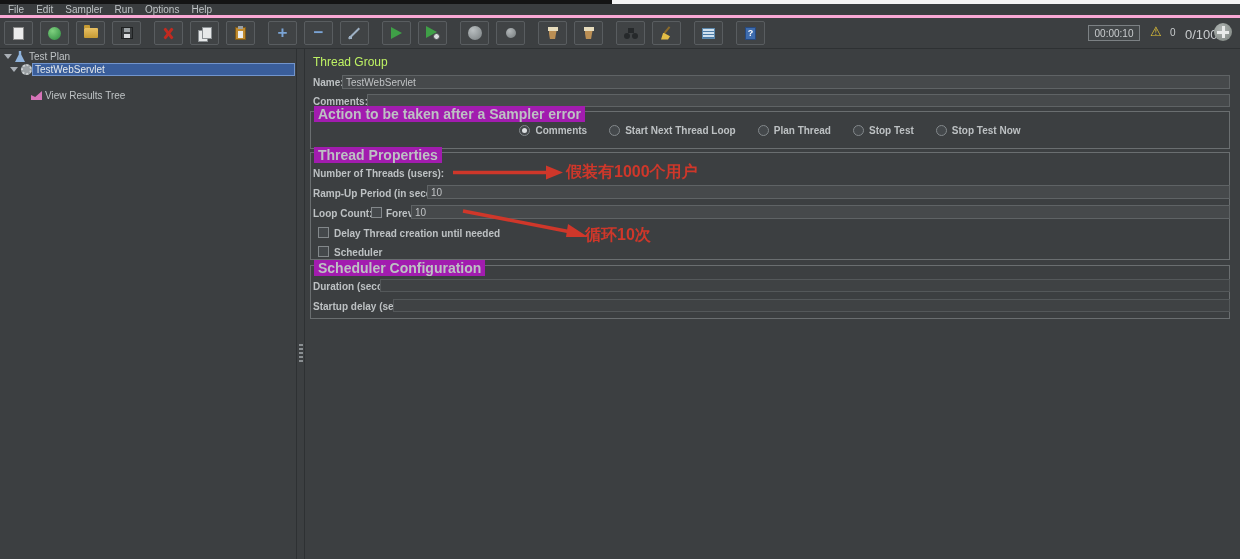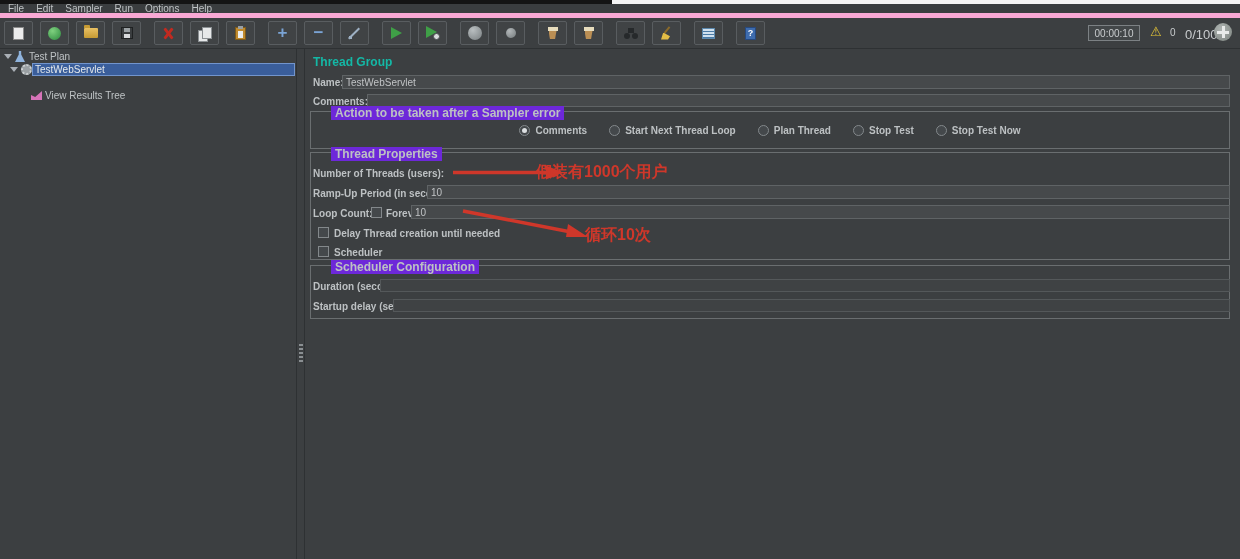--- a/index.html
+++ b/index.html
@@ -6,21 +6,21 @@
   html,body { width:1240px; height:559px; overflow:hidden; background:#3c3f41;
     font-family:"Liberation Sans", sans-serif; }
   #app { position:relative; width:1240px; height:559px; background:#3c3f41; }
 
   
   .edge-black { position:absolute; left:0; top:0; width:612px; height:4px; background:#141414; }
   .edge-white { position:absolute; left:612px; top:0; width:628px; height:4px; background:#f4f4f4; }
 
   
   .menubar { position:absolute; left:0; top:4px; width:1240px; height:14px; background:#3a3d3f;
-    display:flex; align-items:center; gap:12px; padding-left:8px; border-bottom:5px solid #f9a8d4; }
+    display:flex; align-items:center; gap:12px; padding-left:8px; border-bottom:3px solid #f9a8d4; }
   .menu-item { font-size:10px; color:#bfc3c5; cursor:default; }
 
   
   .toolbar { position:absolute; left:0; top:18px; width:1240px; height:31px; background:#3c3f41;
     border-bottom:1px solid #2e3133; display:flex; align-items:center; gap:13px; padding-left:4px; }
   .tbg { display:flex; gap:7px; }
   .tbtn { width:29px; height:24px; border:1px solid #595d60; border-radius:2px; background:#404345;
     display:flex; align-items:center; justify-content:center; position:relative; cursor:default; }
 
   .ic-page { width:11px; height:13px; background:#ececec; border:1px solid #8a8a8a; }
@@ -94,28 +94,28 @@
     clip-path:polygon(0 100%,0 45%,38% 68%,100% 0,100% 100%); z-index:2; }
 
   
   .divider { position:absolute; left:296px; top:49px; width:9px; height:510px; background:#3c3f41;
     border-left:1px solid #2e3133; border-right:1px solid #2e3133; cursor:col-resize; }
   .grip { position:absolute; left:2px; top:295px; width:4px; height:20px;
     background:repeating-linear-gradient(180deg,#8a8f92 0 2px,transparent 2px 4px); }
 
   
   .main { position:absolute; left:305px; top:49px; width:935px; height:510px; background:#3c3f41; }
-  .page-title { position:absolute; left:8px; top:6px; font-size:12px; font-weight:bold; color:#14b8a6; }
+  .page-title { position:absolute; left:8px; top:6px; font-size:12px; font-weight:normal; color:#bef264; }
   .lbl { position:absolute; font-size:10px; font-weight:bold; color:#bdc1c3; white-space:nowrap; }
   .tf { position:absolute; background:#46494b; border:1px solid #5f6365; color:#c0c3c5;
     font-family:"Liberation Sans", sans-serif; font-size:10px; padding:0 3px; height:14px; }
   .tf:disabled { background:#3f4244; border-color:#54585a; }
   .fs { position:absolute; border:1px solid #6a6e70; }
-  .fs-legend { position:absolute; top:-6px; left:20px; background:#6d28d9; padding:0 4px;
-    font-size:12px; font-weight:bold; color:#bdc1c3; white-space:nowrap; }
+  .fs-legend { position:absolute; top:-6px; left:3px; background:#a21caf; padding:0 4px;
+    font-size:14px; font-weight:bold; color:#bdc1c3; white-space:nowrap; }
   .radio-row { position:absolute; left:0; right:0; top:13px; display:flex; justify-content:center; gap:22px; }
   .radio { display:flex; align-items:center; gap:5px; cursor:default; }
   .rb { width:11px; height:11px; border-radius:50%; border:1px solid #83888b; background:#44484b; position:relative; }
   .rb.on::after { content:""; position:absolute; left:2px; top:2px; width:5px; height:5px; border-radius:50%; background:#dcdfe1; }
   .radio-lbl { font-size:10px; font-weight:bold; color:#bdc1c3; white-space:nowrap; }
   .cb { position:absolute; width:11px; height:11px; border:1px solid #83888b; background:#44484b; cursor:default; }
 
   
   .anno { position:absolute; color:#cf372a; font-size:16px; font-weight:bold; z-index:60; white-space:nowrap; }
   .arrows { position:absolute; left:0; top:0; width:1240px; height:559px; z-index:55; pointer-events:none; }
@@ -307,15 +307,15 @@
     <span class="lbl" style="left:8px; top:252px;">Startup delay (seconds)</span>
     <input class="tf" style="left: 88px; top: 250px; width: 837px; height: 13px;" disabled="" value="">
   </div>
 
   <svg class="arrows" viewBox="0 0 1240 559">
     <line x1="453" y1="172.5" x2="547" y2="172.5" stroke="#cf372a" stroke-width="3.5"></line>
     <polygon points="546,165.5 563,172.5 546,179.5" fill="#cf372a"></polygon>
     <line x1="463" y1="211" x2="571" y2="232" stroke="#cf372a" stroke-width="3.5"></line>
     <polygon points="588,237 568,224 566,237" fill="#cf372a"></polygon>
   </svg>
-  <div class="anno" style="left:536px; top:162px;">假装有1000个用户</div>
+  <div class="anno" style="left:566px; top:162px;">假装有1000个用户</div>
   <div class="anno" style="left:585px; top:225px;">循环10次</div>
 </div>
 
 </body></html>

